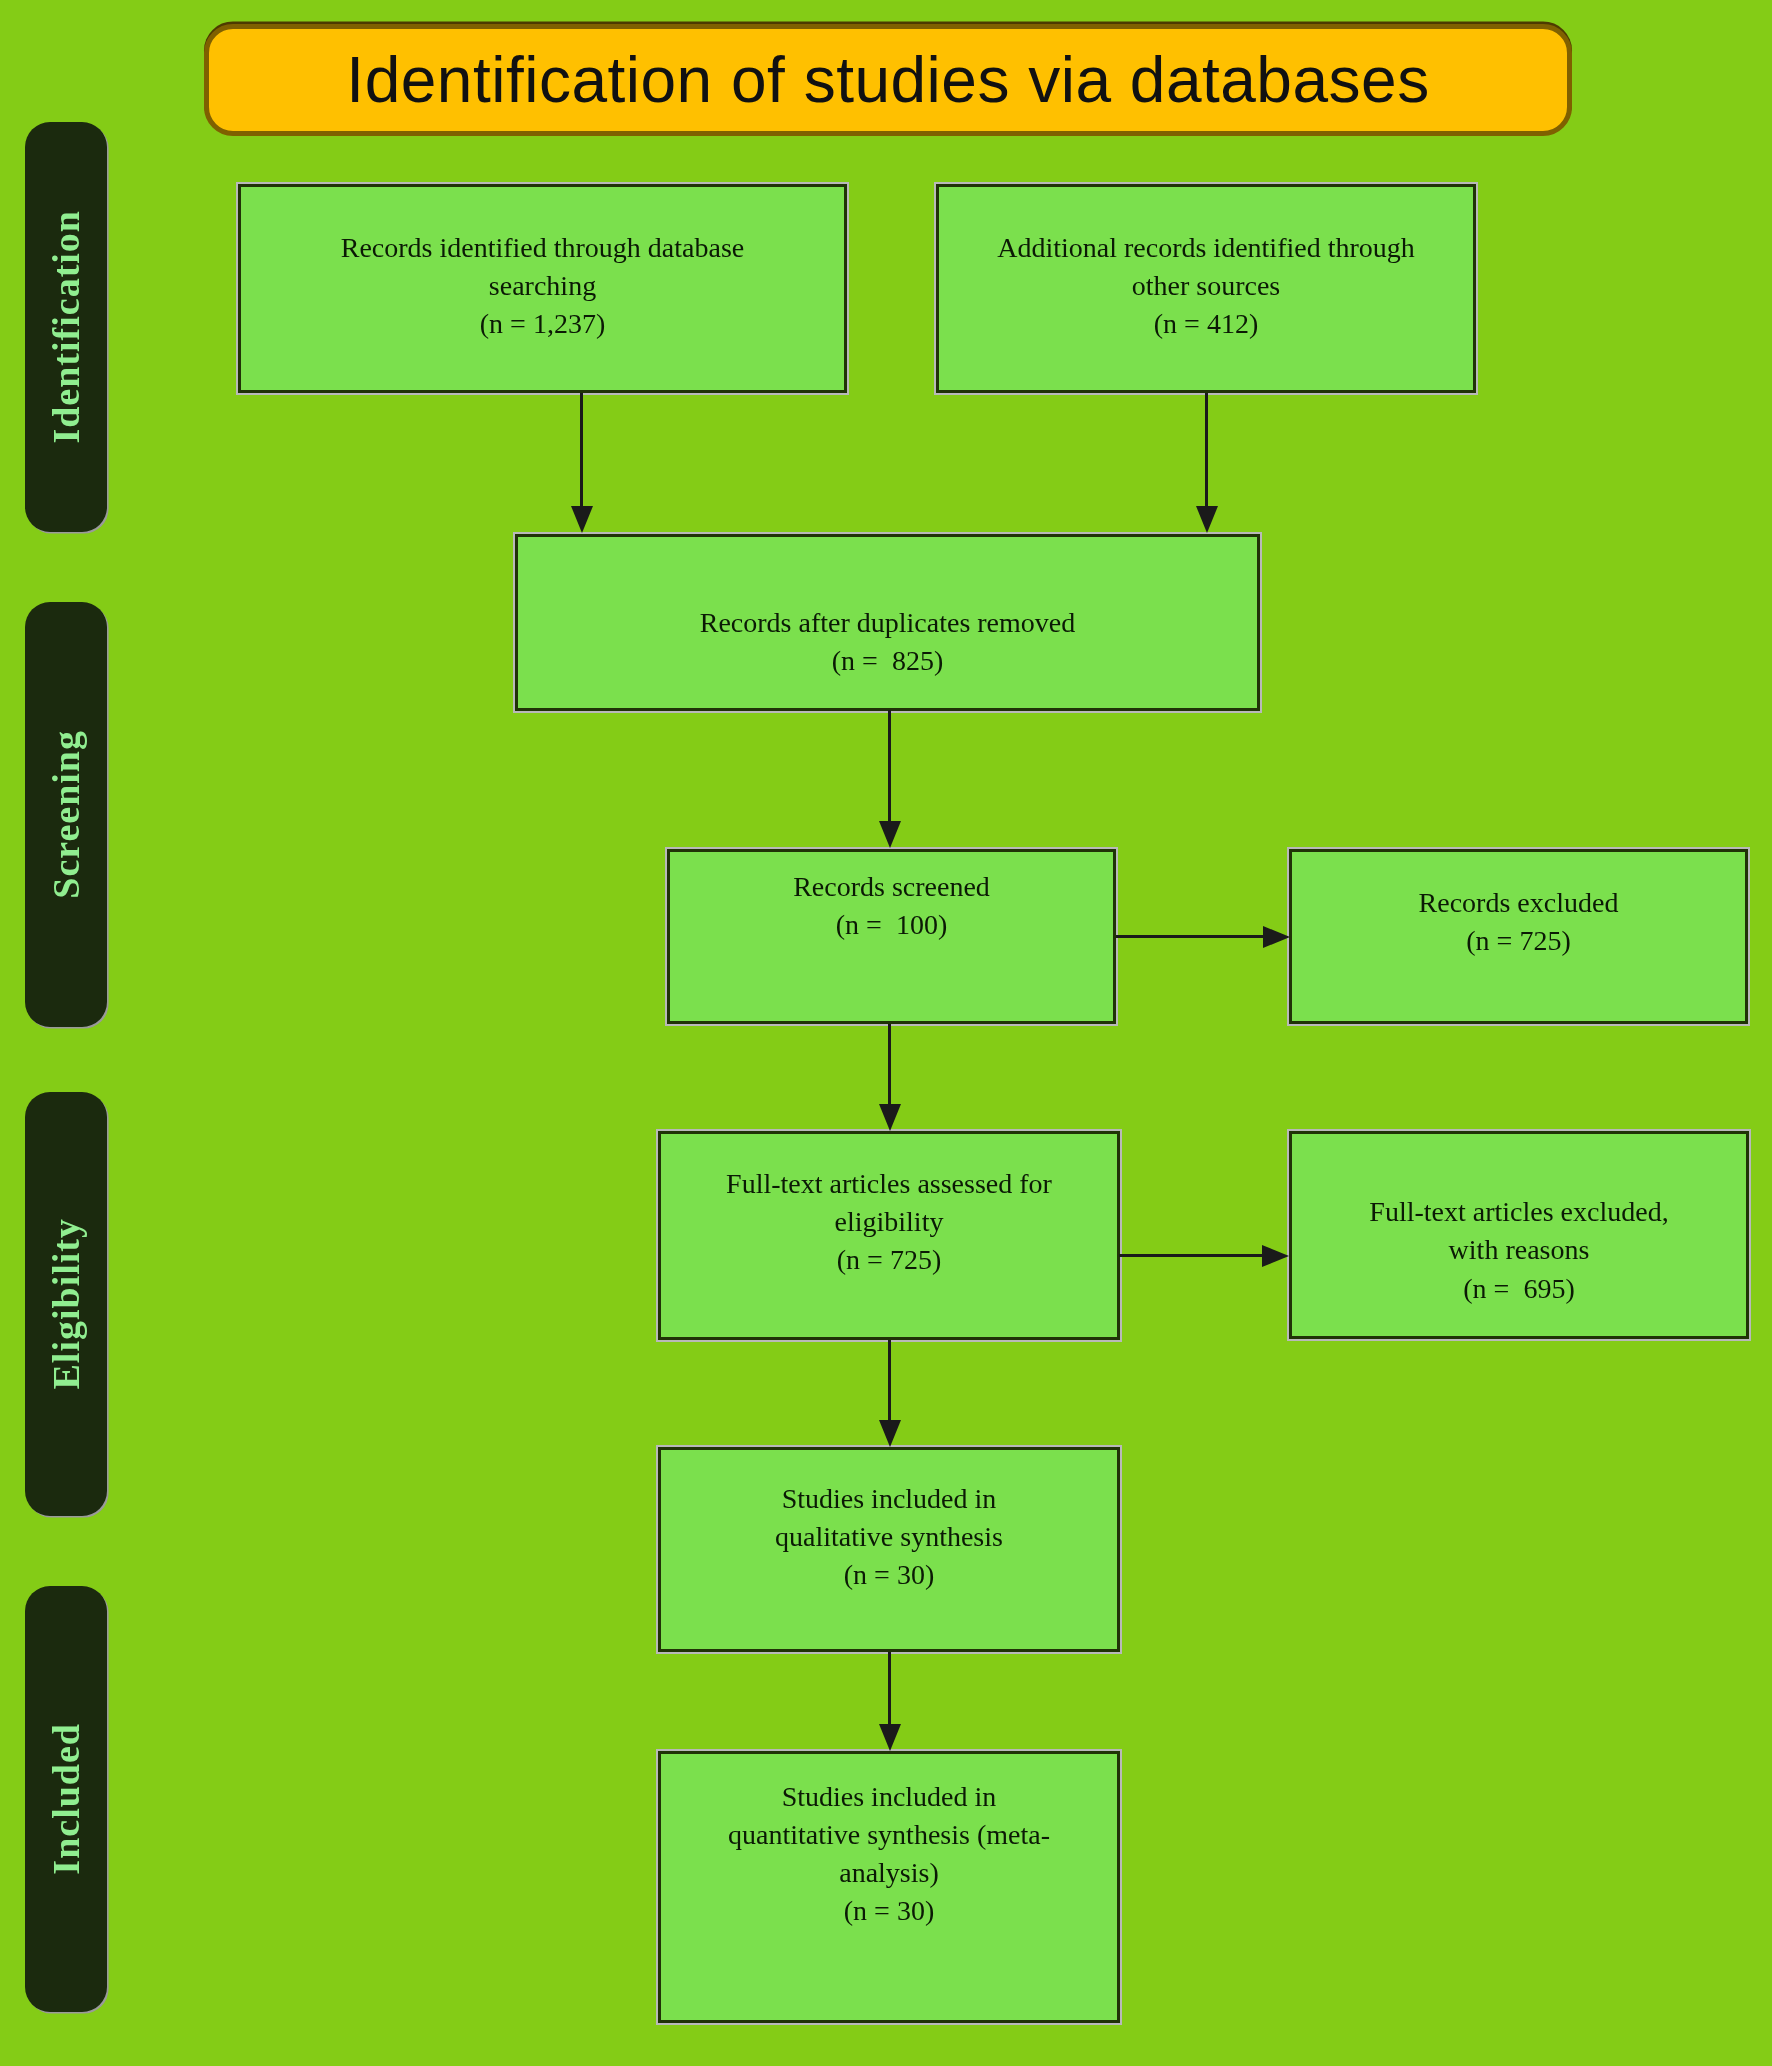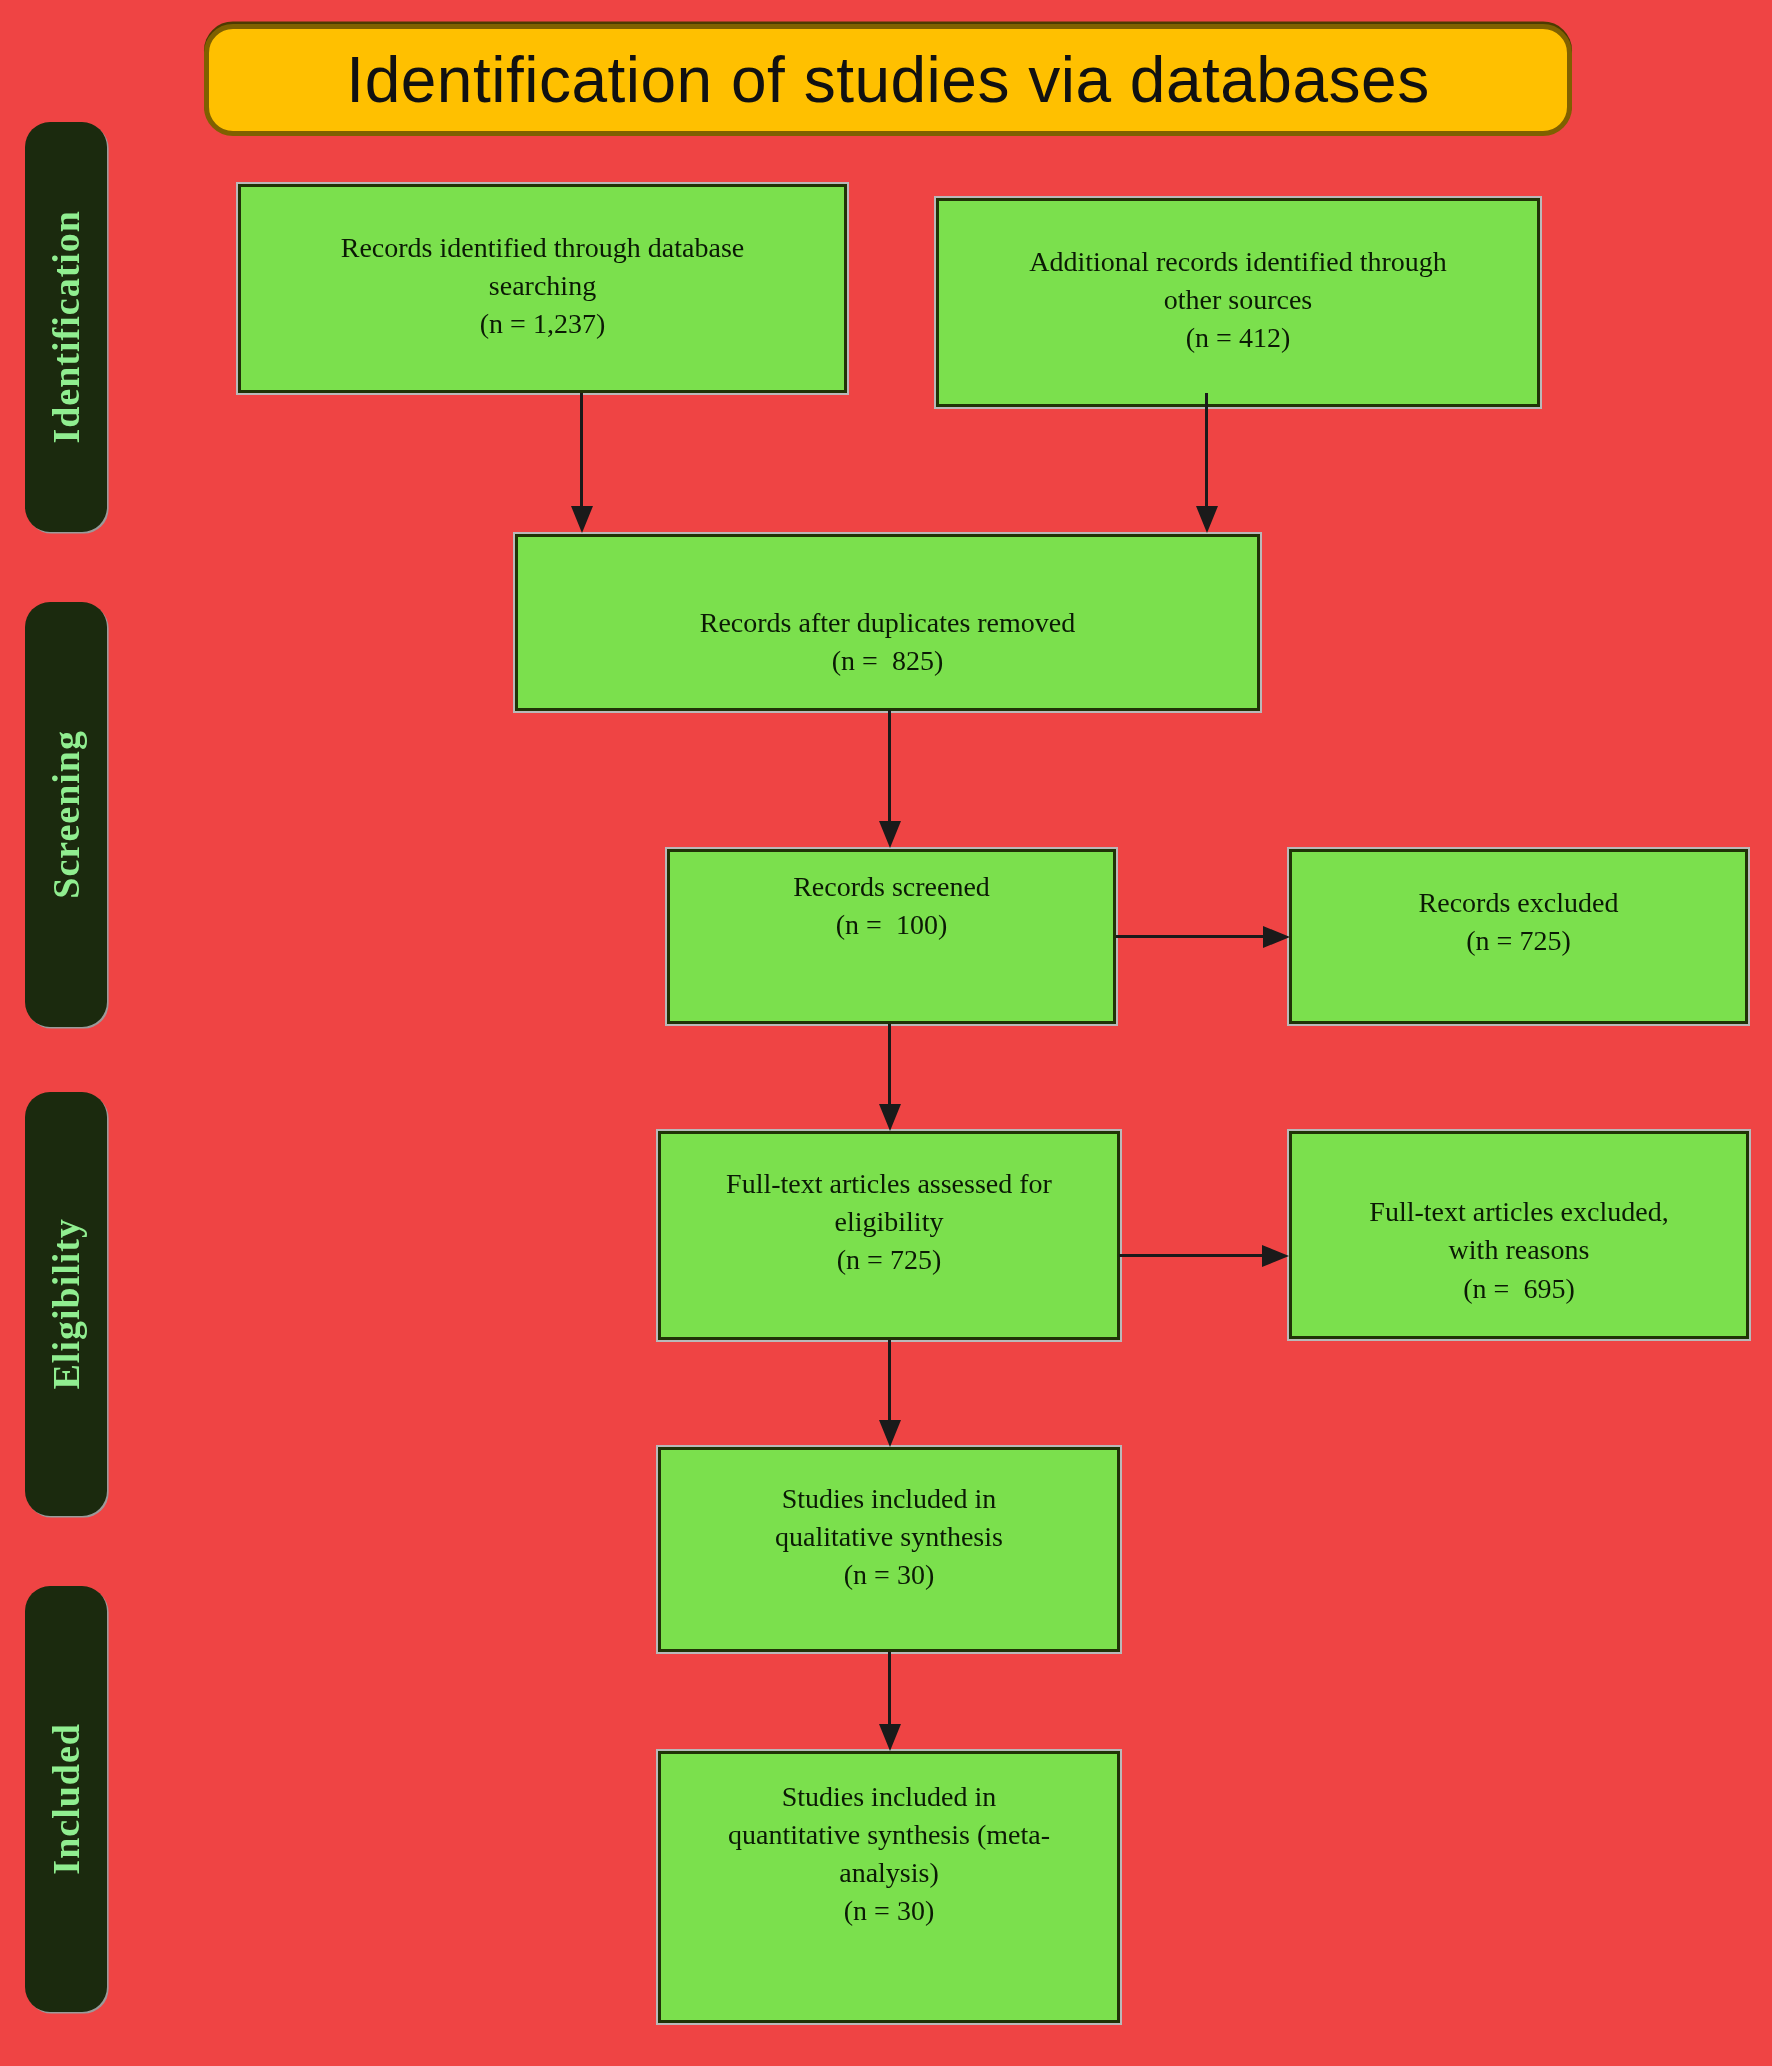--- a/index.html
+++ b/index.html
@@ -1,17 +1,17 @@
 <!DOCTYPE html>
 <html style="font-size:8.4px"><head>
 <meta charset="utf-8">
 <style>
   html,body { margin:0; padding:0; background:#ffffff; }
   .canvas {
-    position:relative; width:1772px; height:2066px; background:#ef4444;
+    position:relative; width:1772px; height:2066px; background:#84cc16;
     font-family:"Liberation Serif", serif; overflow:hidden;
   }
   
   .banner {
     position:absolute; left:204px; top:23.5px; width:1368px; height:112px;
     background:#FFC000; border:5.8px solid #7F6000; border-radius:29px;
     box-sizing:border-box; display:flex; align-items:center; justify-content:center;
     box-shadow:0 -2.6px 0 #4d3a00;
   }
   .banner span {
@@ -74,21 +74,21 @@
   <div class="stage" style="top:1586px; height:426px;">
     <span class="vtext">Included</span>
   </div>
 
   <div class="fbox" style="left:238px; top:184px; width:609px; height:209px; padding-top:42px;">
     <div class="btext">Records identified through database
 searching
 (n = 1,237)</div>
   </div>
 
-  <div class="fbox" style="left:936px; top:184px; width:604px; height:209px; padding-top:42px;margin-top:14px;">
+  <div class="fbox" style="left:936px; top:184px; width:540px; height:209px; padding-top:42px;">
     <div class="btext">Additional records identified through
 other sources
 (n = 412)</div>
   </div>
 
   <div class="fbox" style="left:515px; top:534px; width:745px; height:177px; padding-top:39px;align-items:center;">
     <div class="btext">Records after duplicates removed
 (n =  825)</div>
   </div>
 

